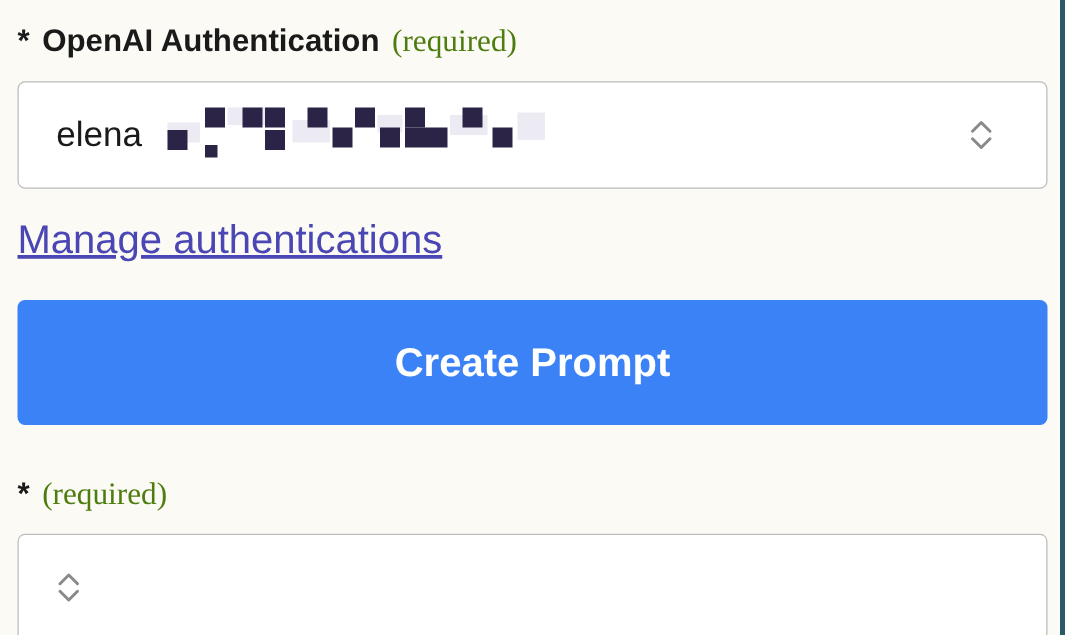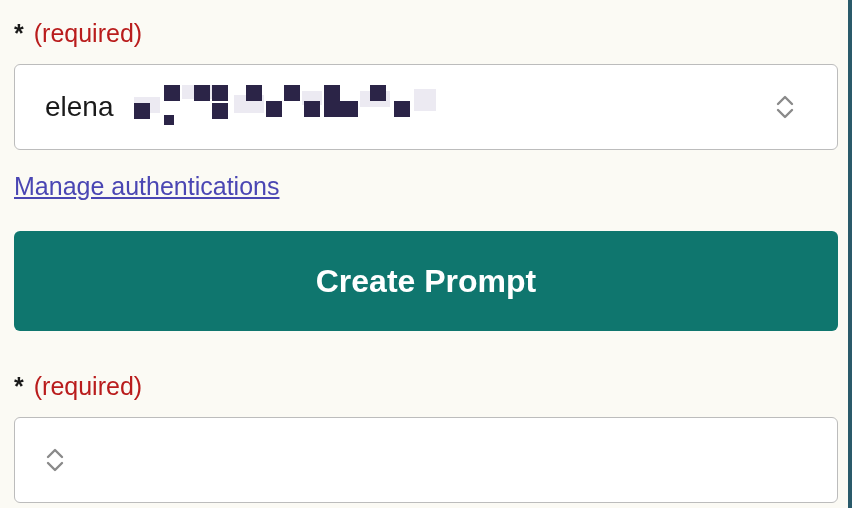--- a/index.html
+++ b/index.html
@@ -30,22 +30,23 @@
   .label-star {
     font-weight: 700;
     color: #1a1a1a;
   }
   .label-name {
     font-weight: 700;
     color: #1a1a1a;
   }
   .label-req {
     font-weight: 400;
-    color: #b91c1c;
+    color: #4d7c0f;
     font-size: 25px;
+    font-family: Liberation Serif, serif;
   }
   .select-box {
     width: 100%;
     border: 1px solid #bcbcbc;
     border-radius: 6px;
     background: #ffffff;
     height: 86px;
     display: flex;
     align-items: center;
     padding: 0 42px 0 30px;
@@ -78,31 +79,31 @@
     width: 16px; height: 16px;
     background: #2b2447;
   }
   .redact .lg {
     position: absolute;
     background: #eceaf2;
   }
   .manage-link {
     display: inline-block;
     margin-top: 22px;
-    font-size: 25px;
+    font-size: 32px;
     color: #4a46b3;
     text-decoration: underline;
     cursor: pointer;
     text-align: center;
   }
   .primary-btn {
     margin-top: 30px;
     width: 100%;
     height: 100px;
-    background: #0f766e;
+    background: #3b82f6;
     color: #ffffff;
     border: none;
     border-radius: 6px;
     font-size: 32px;
     font-weight: 700;
     cursor: pointer;
   }
   .align-left-icon {
     display: inline-flex;
     flex-direction: column;
@@ -119,20 +120,21 @@
 </style>
 </head>
 <body>
 
 <div class="panel">
   <div class="spacer-top"></div>
 
   
   <div class="field-label">
     <span class="label-star">*</span>
+    <span class="label-name">OpenAI Authentication</span>
     <span class="label-req">(required)</span>
   </div>
 
   
   <div class="select-box">
     <div class="select-value">
       <span>elena</span>
       <span class="redact">
         <span class="lg" style="left:0px; top:12px; width:26px; height:16px;"></span>
         <span class="sq" style="left:0px; top:18px;"></span>

